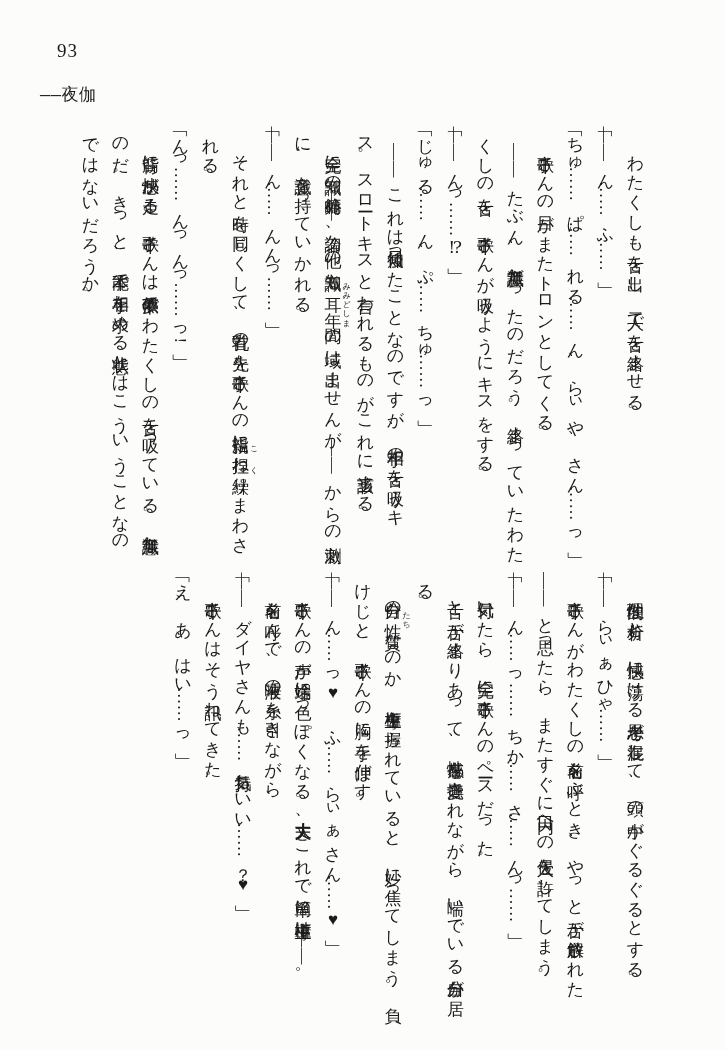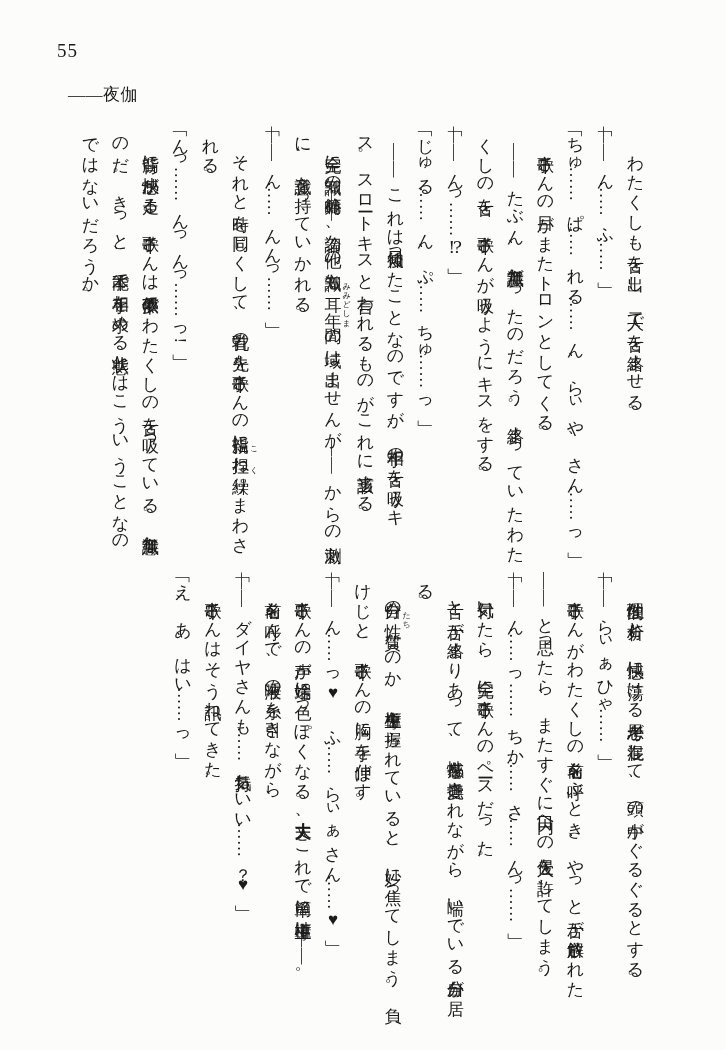--- a/index.html
+++ b/index.html
@@ -13,22 +13,22 @@
   }
   .page{
     position:absolute;inset:0;
     background:#fcfcfb;
   }
   .pagenum{
     position:absolute;left:57px;top:40px;
     font-size:19px;letter-spacing:1px;
   }
   .chapter-header{
-    position:absolute;left:68px;top:83px;
-    font-size:17px;letter-spacing:0.5px;
+    position:absolute;left:40px;top:83px;
+    font-size:17px;letter-spacing:0.5px;font-family:Liberation Mono, monospace;
   }
   .vblock{
     position:absolute;
     writing-mode:vertical-rl;
     text-orientation:mixed;
     font-size:17px;
     line-height:30px;
     letter-spacing:0.5px;
   }
   #block1{top:126px;right:76px;height:428px;width:576px;}
@@ -38,21 +38,21 @@
   ruby rt{
     font-size:8px;
     letter-spacing:0;
     font-family:"Liberation Serif","DejaVu Serif",serif;
   }
 </style>
 </head>
 <body>
 
 <div class="page">
-  <div class="pagenum">55</div>
+  <div class="pagenum">93</div>
   <div class="chapter-header">――夜伽</div>
   <section id="block1" class="vblock">
       <p class="indent">わたくしも舌を出し、二人で舌を絡ませる。</p>
       <p>「――ん……ふ……」</p>
       <p>「ちゅ……ぱ……れる……ん、らぃや、さん……っ」</p>
       <p class="indent">千歌さんの目がまたトロンとしてくる。</p>
       <p class="indent">――たぶん、無意識だったのだろう。絡まっていたわたくしの舌を、千歌さんが吸うようにキスをする。</p>
       <p>「――んっ……⁉」</p>
       <p>「じゅる……ん、ぷ……ちゅ……っ」</p>
       <p class="indent">――これは後日知ったことなのですが、相手の舌を吸うキス。スロートキスと言われるものがこれに該当する。</p>

